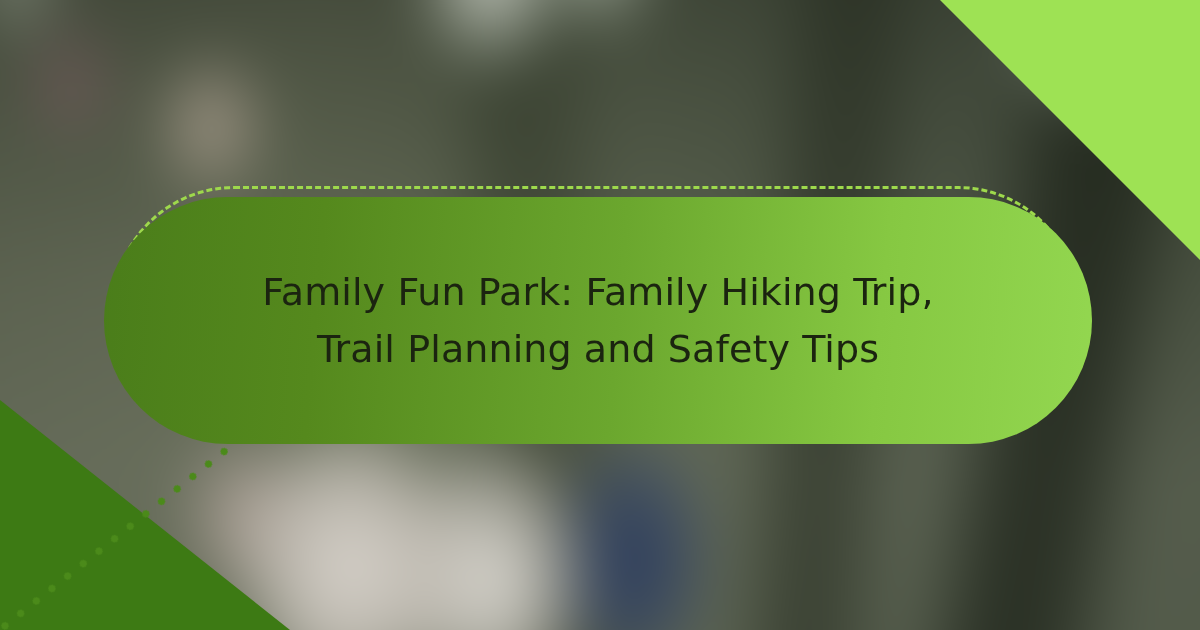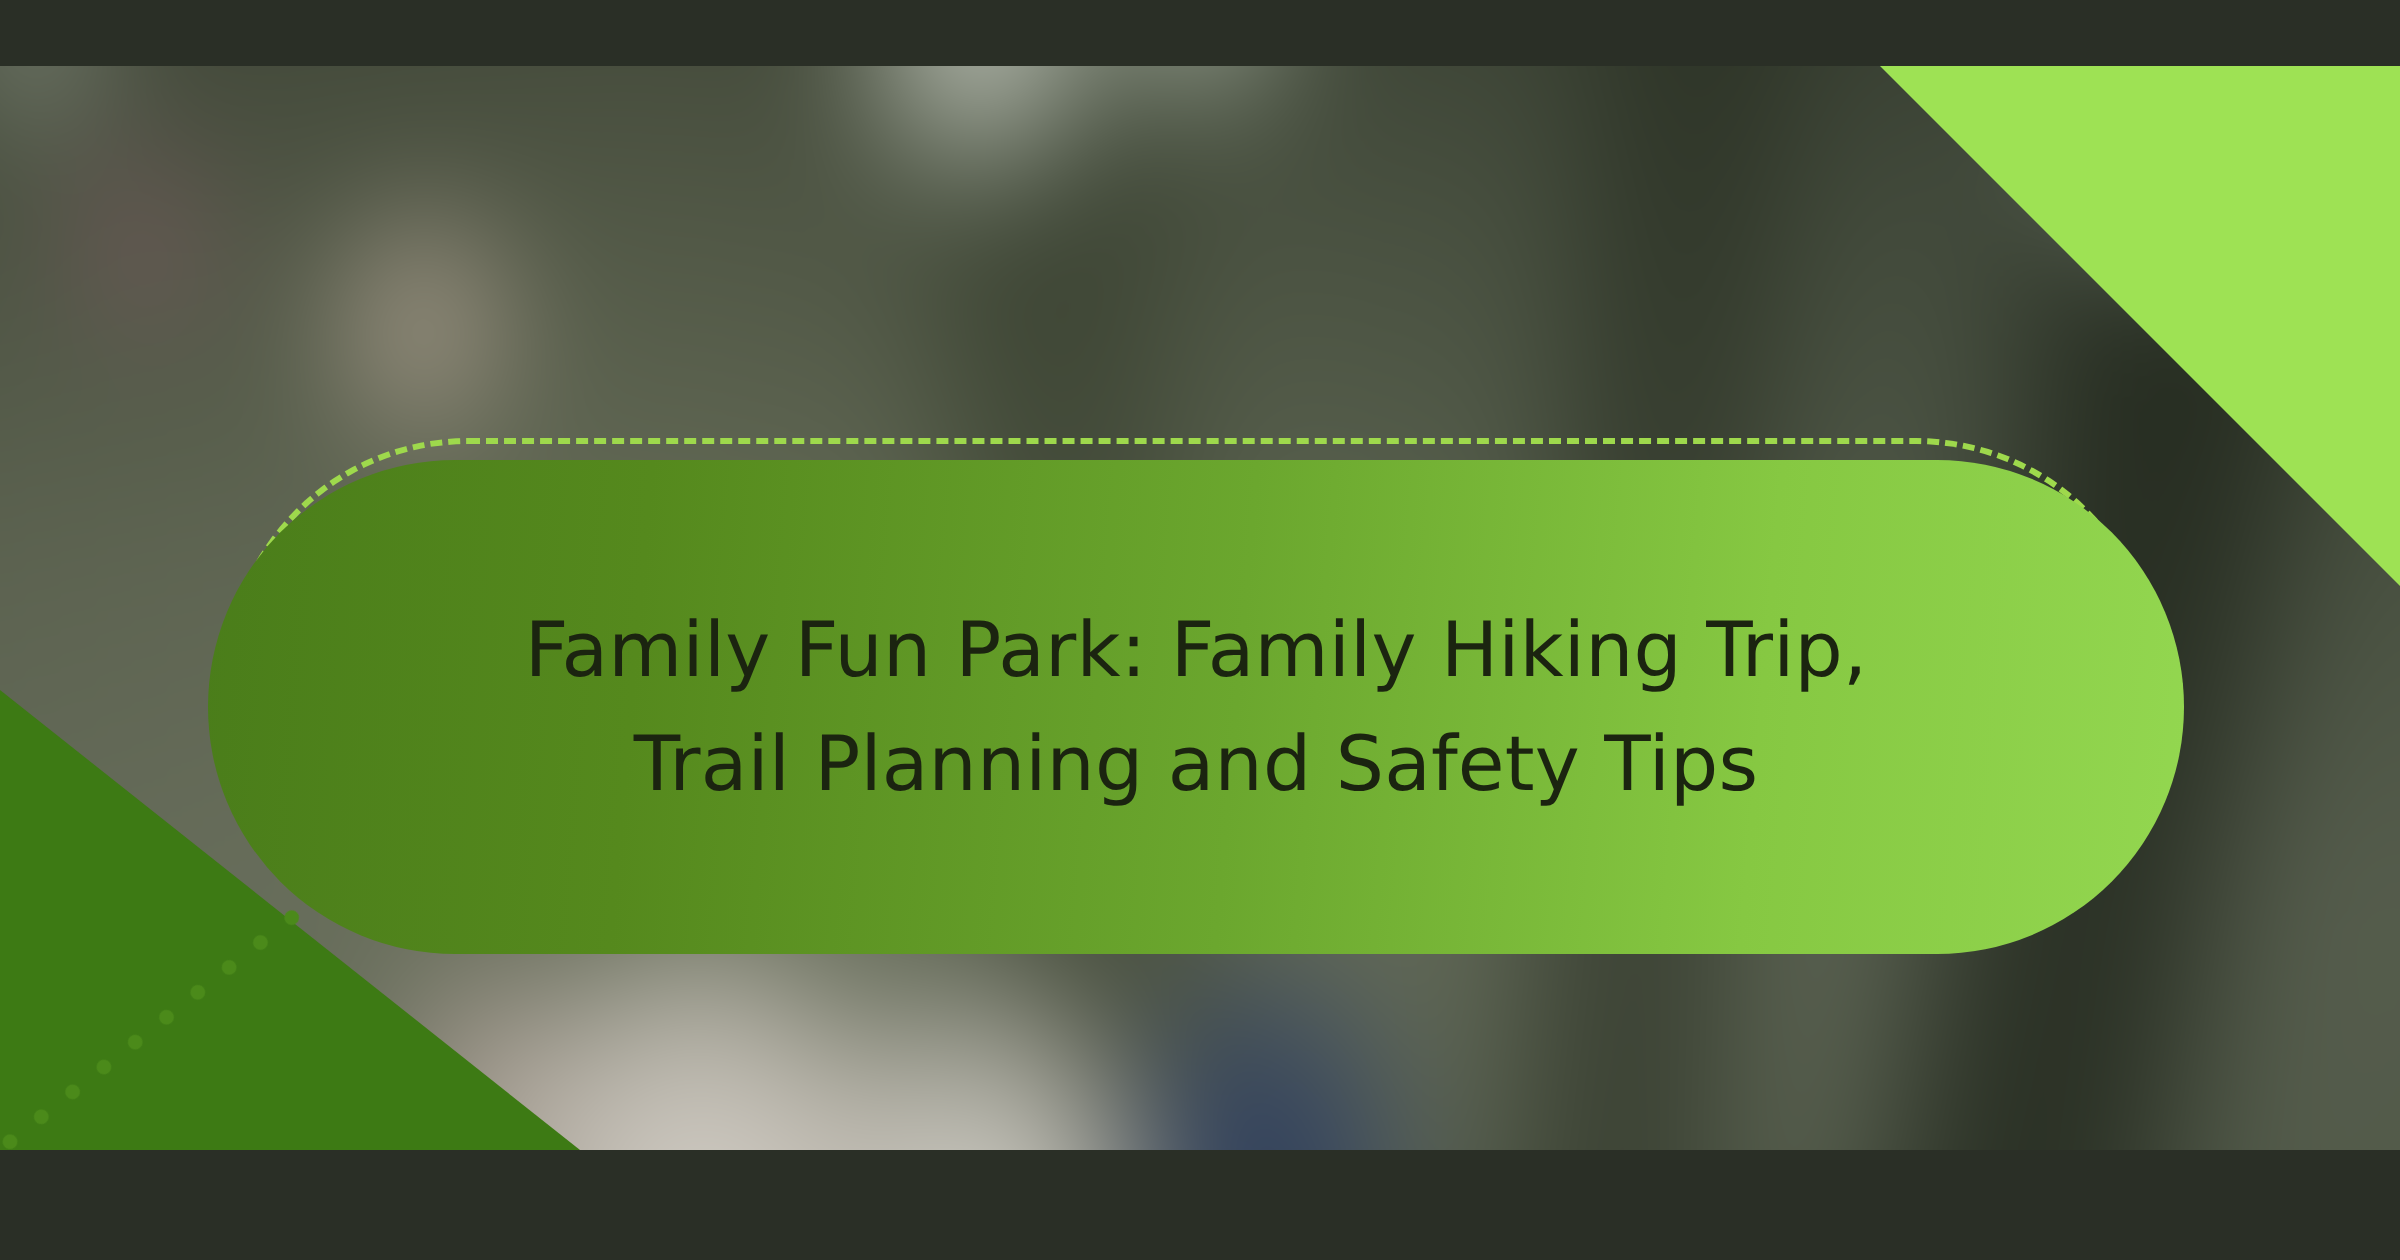--- a/index.html
+++ b/index.html
@@ -9,24 +9,23 @@
   }
   body {
     width: 1200px;
     height: 630px;
     overflow: hidden;
   }
 
   .stage {
     position: relative;
     width: 1200px;
-    height: 542px;
+    height: 630px;
     overflow: hidden;
     font-family: "DejaVu Sans", "Liberation Sans", sans-serif;
-    margin-top: 33px;
   }
 
   
   .photo-bg {
     position: absolute;
     inset: -60px;
     background-color: #5d6354;
     background-image:
       
       radial-gradient(ellipse 150px 190px at 430px 610px, rgba(226,220,214,0.95) 0%, rgba(214,206,199,0.7) 45%, rgba(150,146,138,0) 78%),

